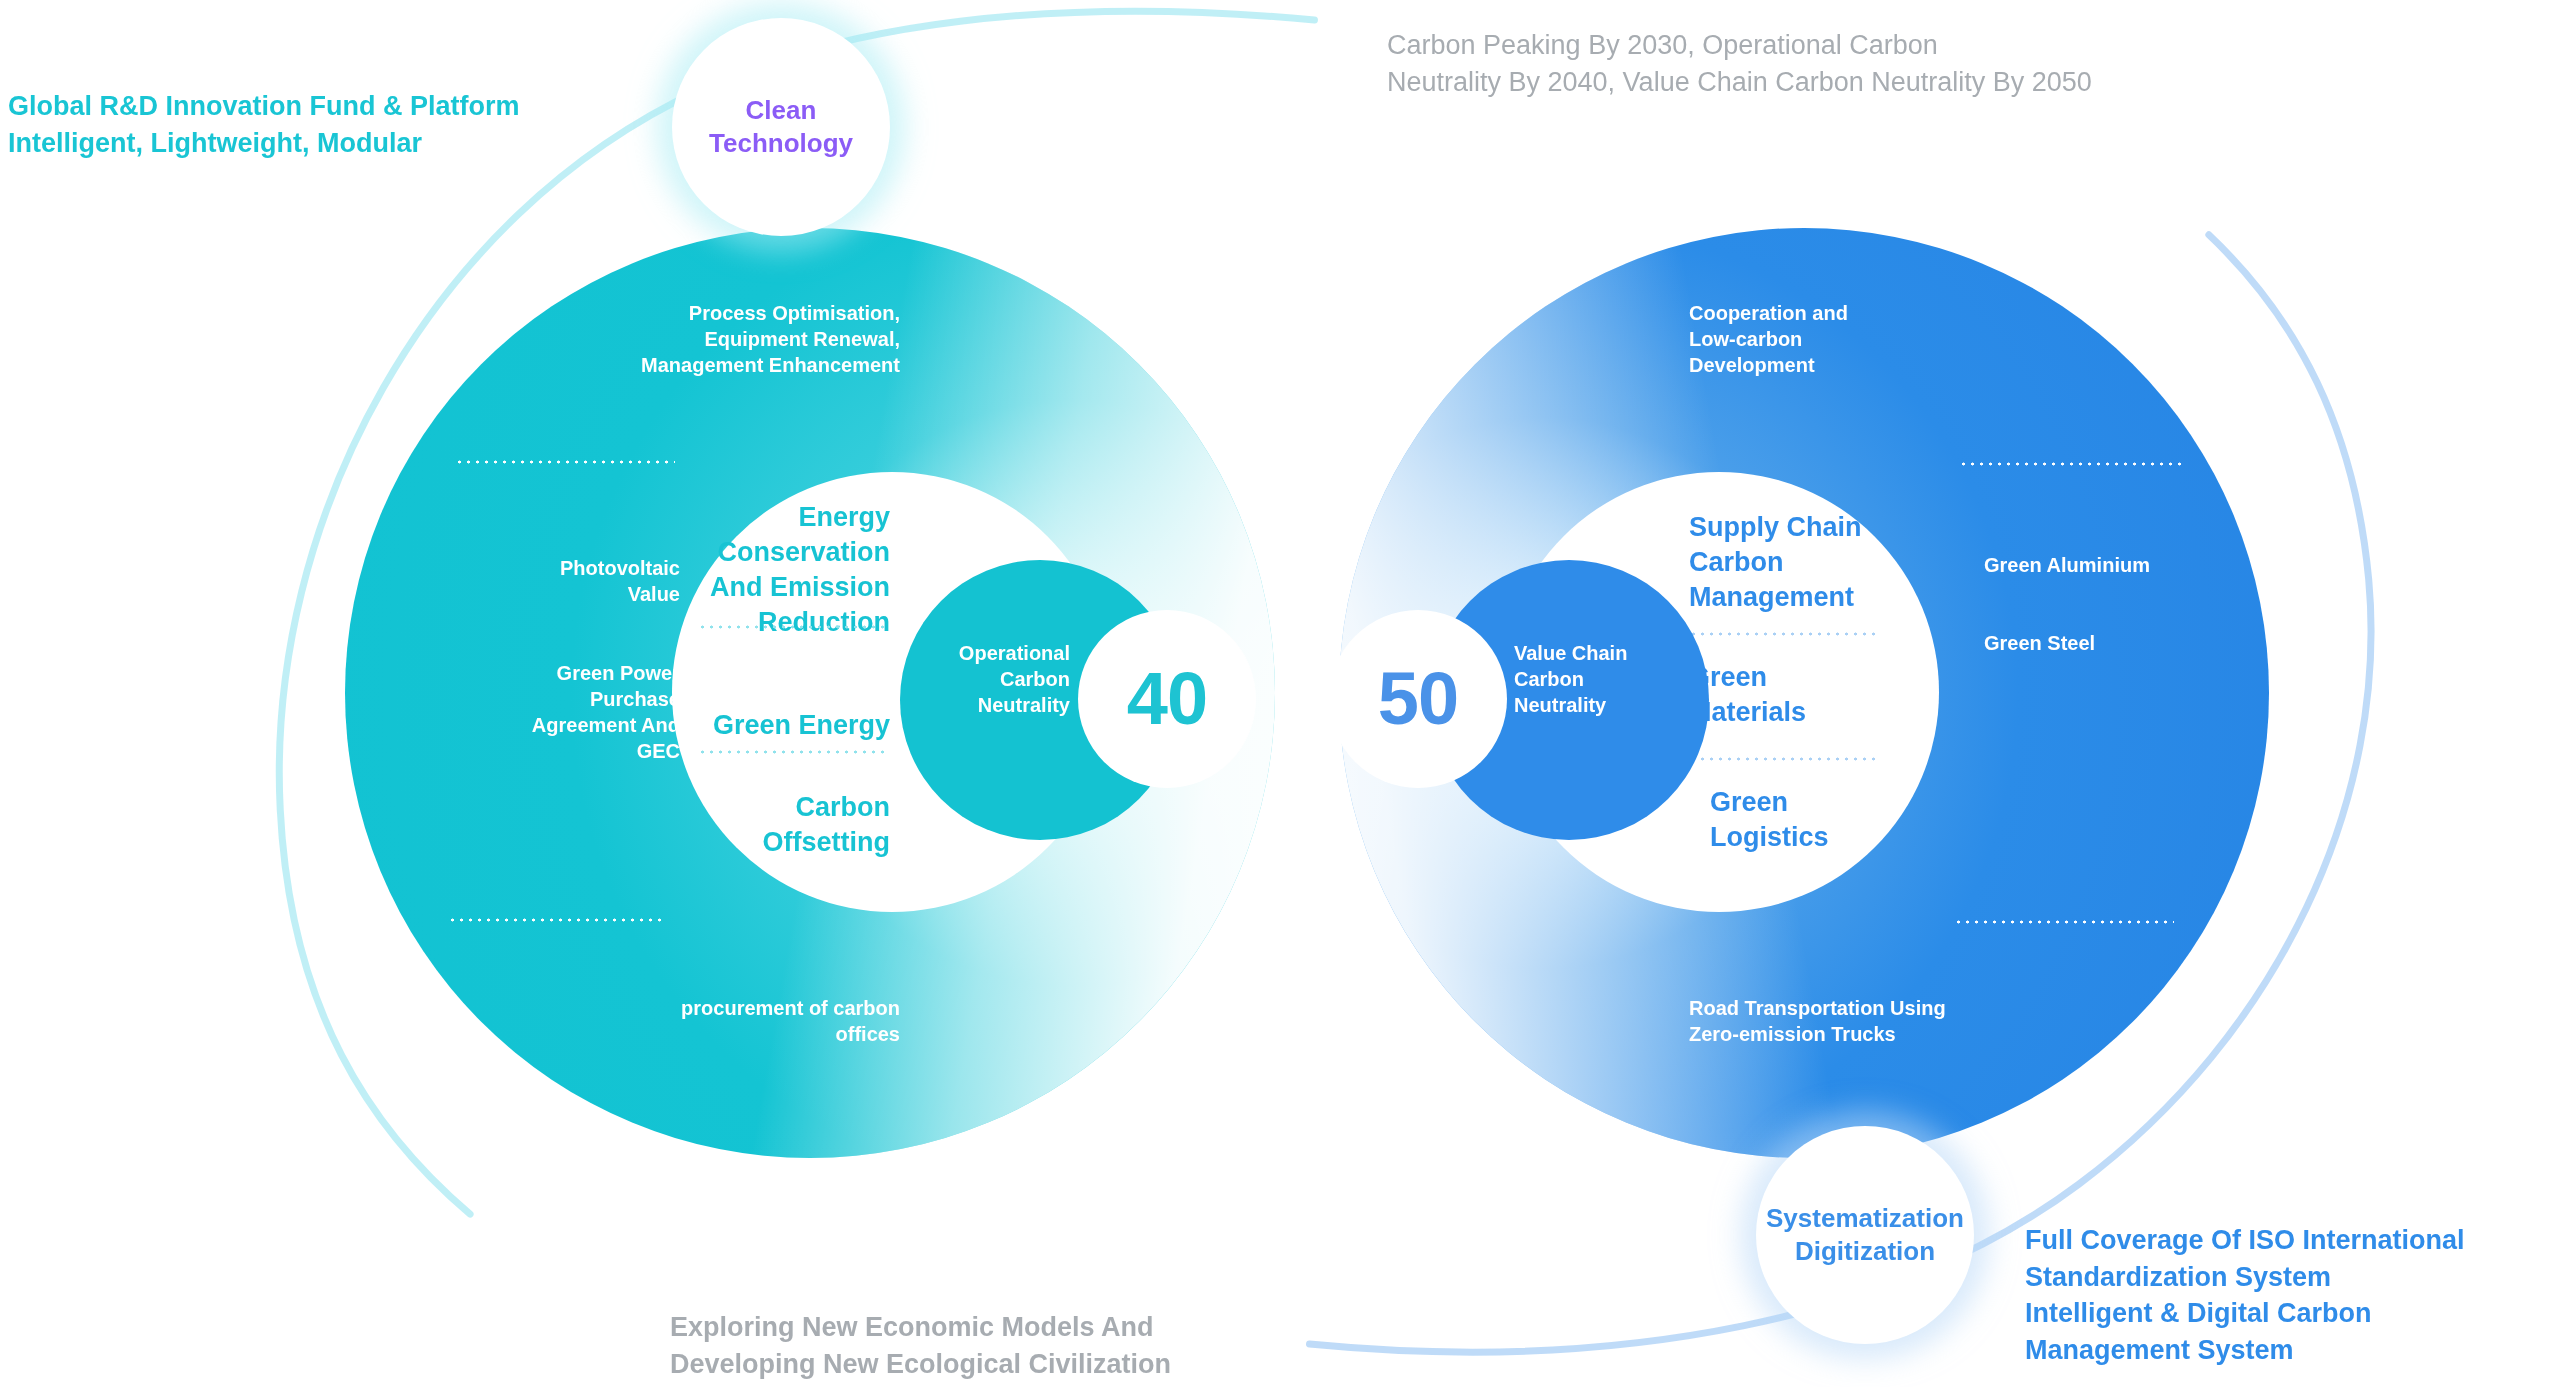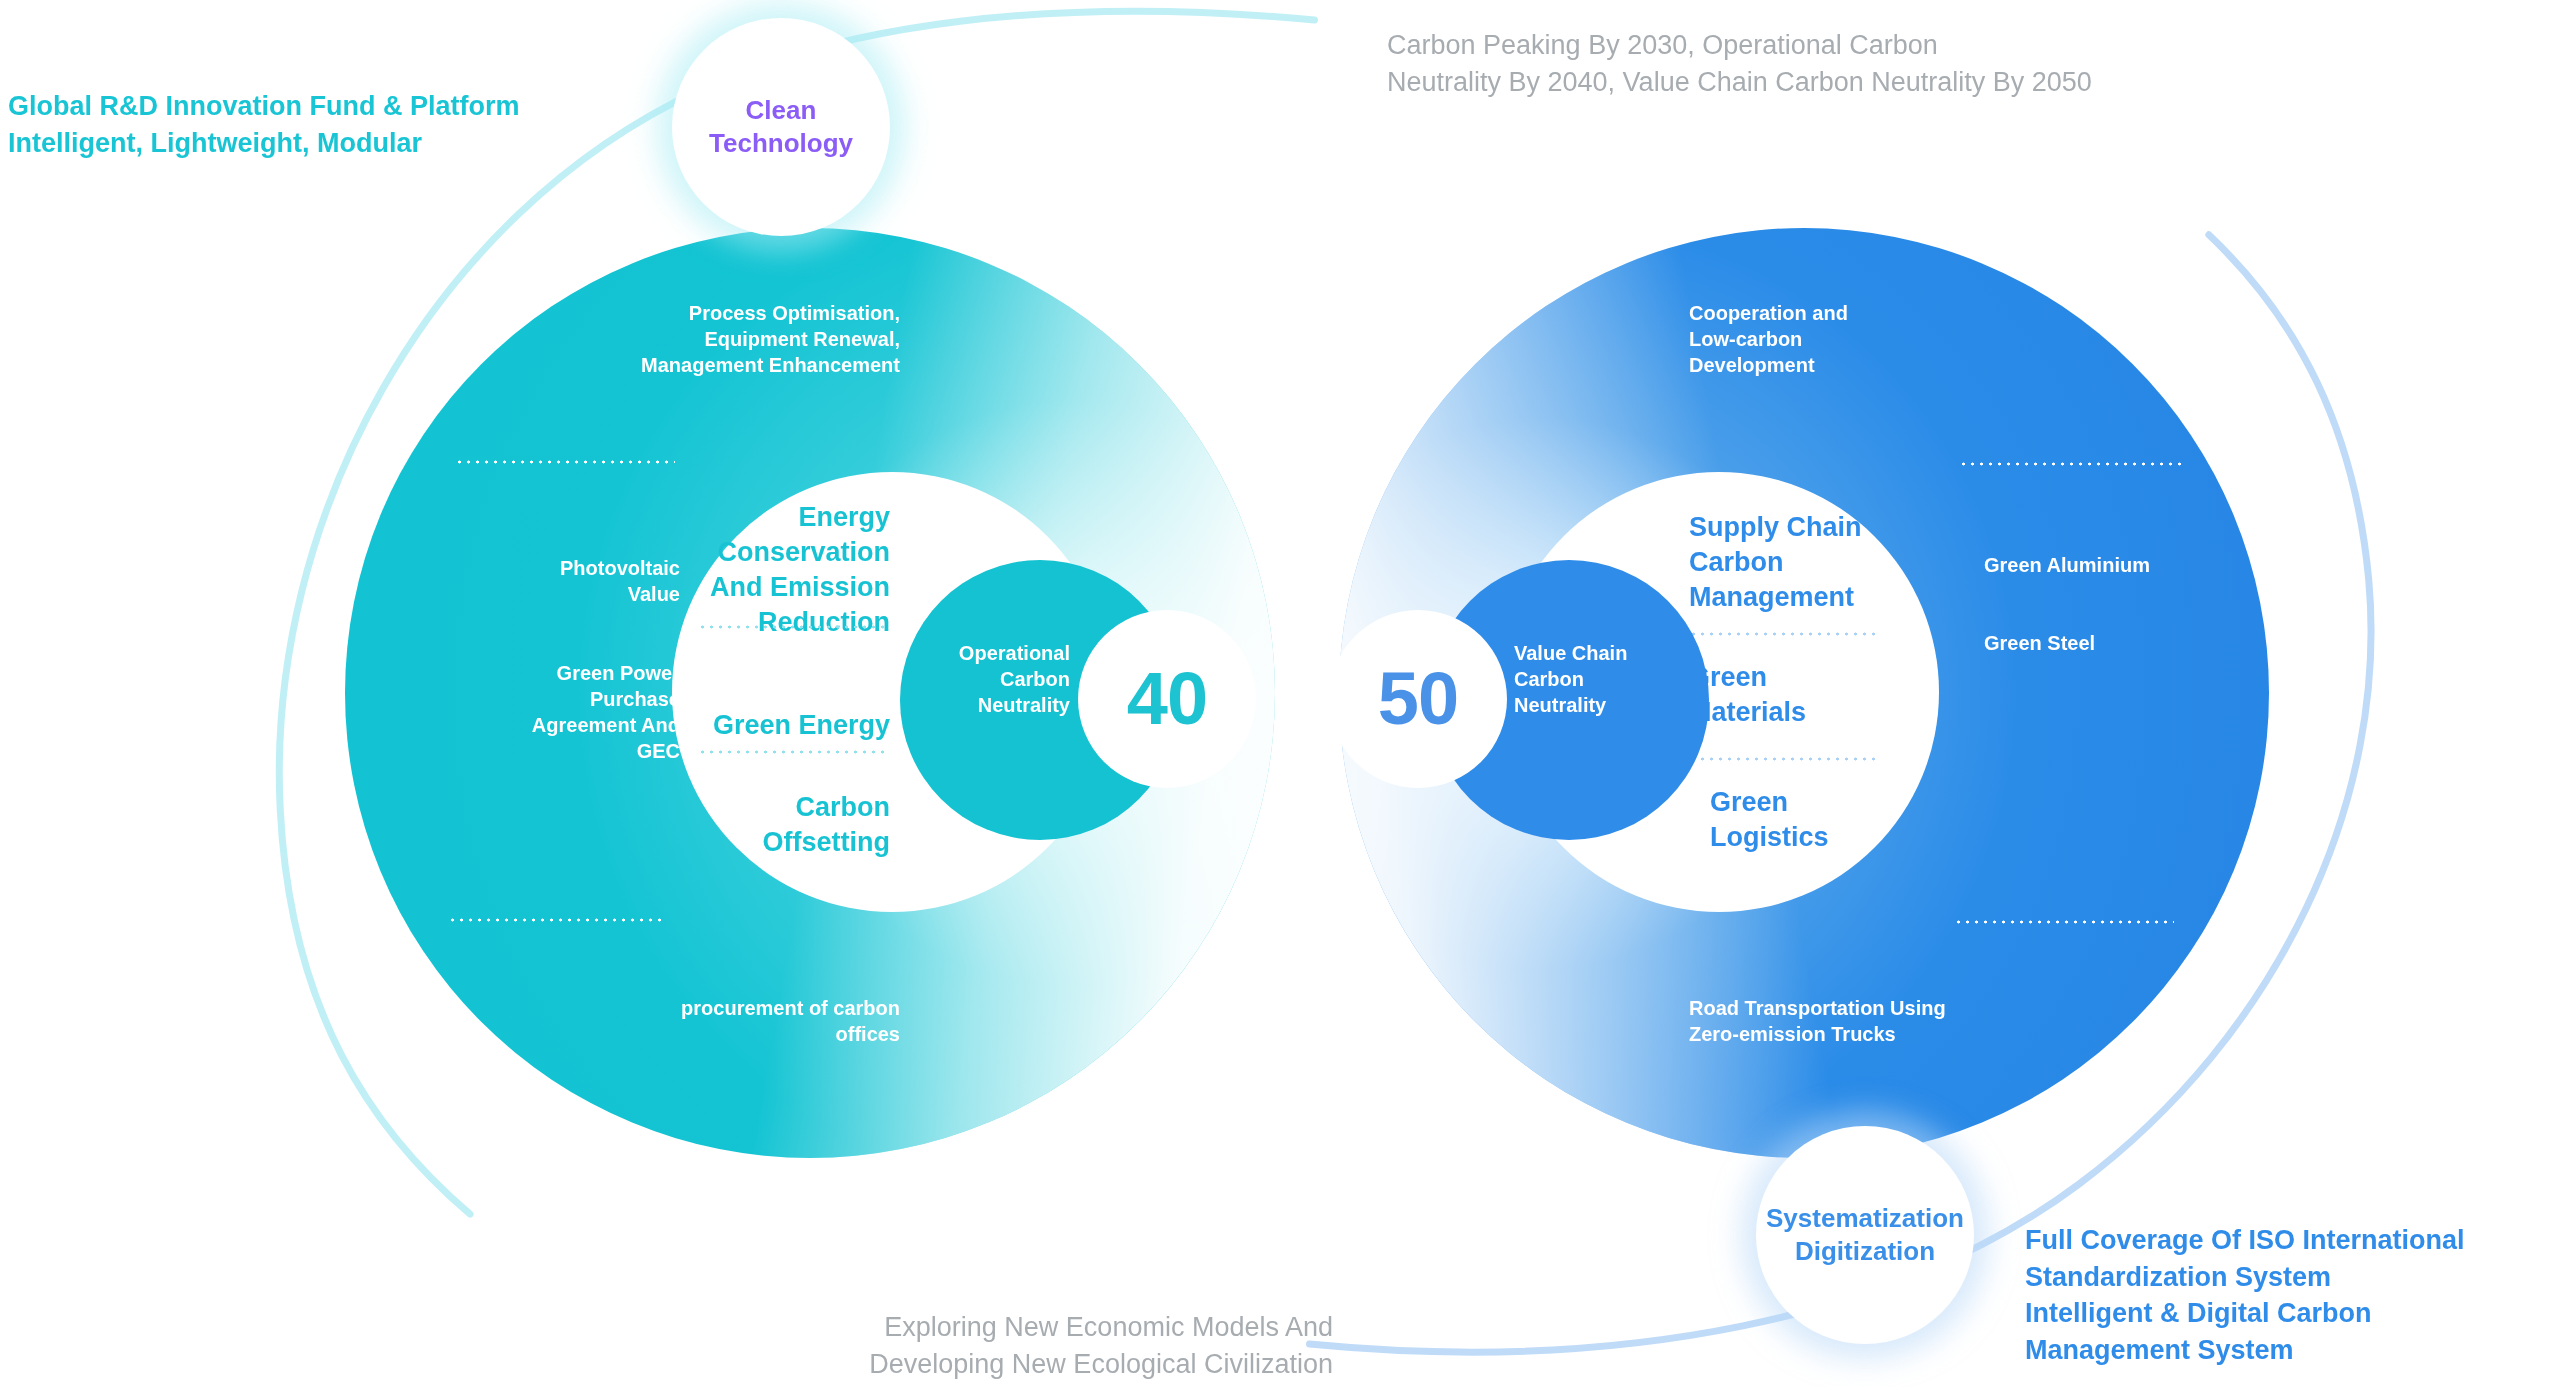--- a/index.html
+++ b/index.html
@@ -167,21 +167,21 @@
   </div>
   <div class="sat sat-bottom">
     <span>Systematization
 Digitization</span>
   </div>
 
   <div class="ann ann-teal" style="left:8px;top:88px;width:620px;">Global R&amp;D Innovation Fund &amp; Platform
 Intelligent, Lightweight, Modular</div>
   <div class="ann ann-grey" style="left:1387px;top:27px;width:900px;">Carbon Peaking By 2030, Operational Carbon
 Neutrality By 2040, Value Chain Carbon Neutrality By 2050</div>
-  <div class="ann ann-grey" style="left:733px;top:1309px;width:600px;text-align:right;">Exploring New Economic Models And
+  <div class="ann ann-grey" style="left:670px;top:1309px;width:600px;font-weight:bold;">Exploring New Economic Models And
 Developing New Ecological Civilization</div>
   <div class="ann ann-blue" style="left:2025px;top:1222px;width:540px;">Full Coverage Of ISO International
 Standardization System
 Intelligent &amp; Digital Carbon
 Management System</div>
 
 </div>
 
 
 </body></html>

